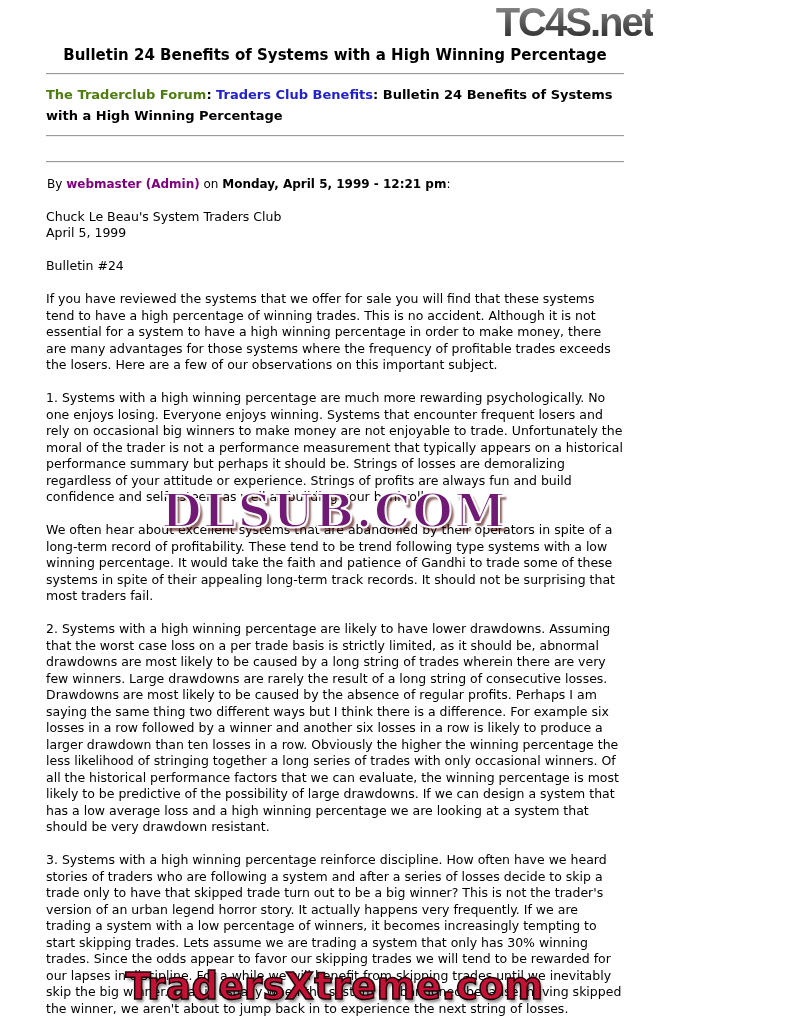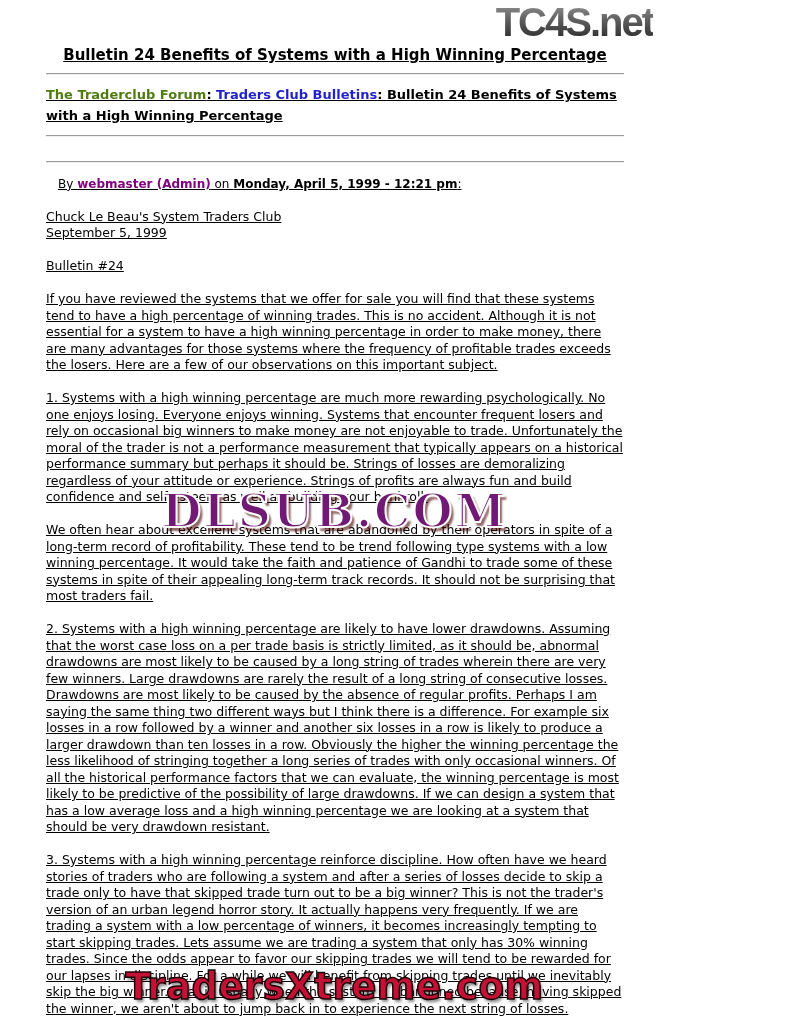--- a/index.html
+++ b/index.html
@@ -1,39 +1,39 @@
 <!DOCTYPE html>
 <html><head>
 <meta charset="utf-8">
 <style>
   html,body{margin:0;padding:0;background:#ffffff;}
   .page{position:relative;width:669px;height:1024px;background:#ffffff;color:#000;
         font-family:"DejaVu Sans","Liberation Sans",sans-serif;overflow:hidden;}
-  .content{padding:0 45px 0 46px;text-decoration:underline;}
+  .content{padding:0 45px 0 46px;}
 
   .logo{position:absolute;top:0;right:16px;font-size:40px;font-weight:bold;letter-spacing:-2px;
         color:#4a4a4a;font-family:"Liberation Sans","DejaVu Sans",sans-serif;}
   @supports (-webkit-background-clip:text){
     .logo{background:linear-gradient(180deg,#9c9c9c 0%,#5e5e5e 45%,#1f1f1f 100%);
           -webkit-background-clip:text;background-clip:text;color:transparent;}
   }
 
   .title{margin:0;padding-top:46px;text-align:center;font-size:15px;font-weight:bold;}
 
   hr.rule{border:0;border-top:1px solid #9a9a9a;border-bottom:1px solid #efefef;height:0;}
   .rule-title{margin:9px 0 8px 0;}
   .rule-crumb{margin:8px 0 0 0;}
   .rule-msg{margin:24px 0 0 0;}
 
   .breadcrumb{margin:10px 0 8px 0;font-size:13px;font-weight:bold;line-height:1.6;}
   .breadcrumb a{text-decoration:none;}
   .crumb-forum{color:#4d7c0f;}
   .crumb-section{color:#2222cc;}
 
-  .byline{margin:14px 0 0 12px;font-size:12px;}
+  .byline{margin:14px 0 0 1px;font-size:12px;}
   .byline a{color:#800080;font-weight:bold;text-decoration:none;}
 
   .article{margin-top:18px;font-size:12.5px;line-height:16.5px;}
   .article p{margin:0 0 16.5px 0;white-space:pre-line;}
 
   .wm-center{position:absolute;top:484px;left:50%;transform:translateX(-50%);
         font-family:"DejaVu Serif","Liberation Serif",serif;font-weight:bold;font-size:46px;
         letter-spacing:2px;color:#701a75;-webkit-text-stroke:2px #ffffff;
         text-shadow:3px 4px 2px rgba(70,0,0,0.6);white-space:nowrap;}
   .wm-bottom{position:absolute;bottom:16px;left:50%;transform:translateX(-50%);
@@ -46,30 +46,30 @@
 <div class="page">
 
   <div class="logo">TC4S.net</div>
 
   <div class="content">
 
     <h1 class="title">Bulletin 24 Benefits of Systems with a High Winning Percentage</h1>
 
     <hr class="rule rule-title">
 
-    <p class="breadcrumb"><a class="crumb-forum" href="#">The Traderclub Forum</a><span>: </span><a class="crumb-section" href="#">Traders Club Bulletins</a><span>: </span><span class="crumb-current">Bulletin 24 Benefits of Systems with a High Winning Percentage</span></p>
+    <p class="breadcrumb"><a class="crumb-forum" href="#">The Traderclub Forum</a><span>: </span><a class="crumb-section" href="#">Traders Club Benefits</a><span>: </span><span class="crumb-current">Bulletin 24 Benefits of Systems with a High Winning Percentage</span></p>
 
     <hr class="rule rule-crumb">
     <hr class="rule rule-msg">
 
     <p class="byline"><span>By </span><a href="#">webmaster (Admin)</a><span> on </span><b>Monday, April 5, 1999 - 12:21 pm</b><span>:</span></p>
 
     <div class="article">
       <p>Chuck Le Beau's System Traders Club
-September 5, 1999</p>
+April 5, 1999</p>
       <p>Bulletin #24</p>
       <p>If you have reviewed the systems that we offer for sale you will find that these systems tend to have a high percentage of winning trades. This is no accident. Although it is not essential for a system to have a high winning percentage in order to make money, there are many advantages for those systems where the frequency of profitable trades exceeds the losers. Here are a few of our observations on this important subject.</p>
       <p>1. Systems with a high winning percentage are much more rewarding psychologically. No one enjoys losing. Everyone enjoys winning. Systems that encounter frequent losers and rely on occasional big winners to make money are not enjoyable to trade. Unfortunately the moral of the trader is not a performance measurement that typically appears on a historical performance summary but perhaps it should be. Strings of losses are demoralizing regardless of your attitude or experience. Strings of profits are always fun and build confidence and self-esteem as well as building your bankroll.</p>
       <p>We often hear about excellent systems that are abandoned by their operators in spite of a long-term record of profitability. These tend to be trend following type systems with a low winning percentage. It would take the faith and patience of Gandhi to trade some of these systems in spite of their appealing long-term track records. It should not be surprising that most traders fail.</p>
       <p>2. Systems with a high winning percentage are likely to have lower drawdowns. Assuming that the worst case loss on a per trade basis is strictly limited, as it should be, abnormal drawdowns are most likely to be caused by a long string of trades wherein there are very few winners. Large drawdowns are rarely the result of a long string of consecutive losses. Drawdowns are most likely to be caused by the absence of regular profits. Perhaps I am saying the same thing two different ways but I think there is a difference. For example six losses in a row followed by a winner and another six losses in a row is likely to produce a larger drawdown than ten losses in a row. Obviously the higher the winning percentage the less likelihood of stringing together a long series of trades with only occasional winners. Of all the historical performance factors that we can evaluate, the winning percentage is most likely to be predictive of the possibility of large drawdowns. If we can design a system that has a low average loss and a high winning percentage we are looking at a system that should be very drawdown resistant.</p>
       <p>3. Systems with a high winning percentage reinforce discipline. How often have we heard stories of traders who are following a system and after a series of losses decide to skip a trade only to have that skipped trade turn out to be a big winner? This is not the trader's version of an urban legend horror story. It actually happens very frequently. If we are trading a system with a low percentage of winners, it becomes increasingly tempting to start skipping trades. Lets assume we are trading a system that only has 30% winning trades. Since the odds appear to favor our skipping trades we will tend to be rewarded for our lapses in discipline. For a while we will benefit from skipping trades until we inevitably skip the big winner. That is usually when the system is abandoned because, having skipped the winner, we aren't about to jump back in to experience the next string of losses.</p>
     </div>
 
   </div>
 

